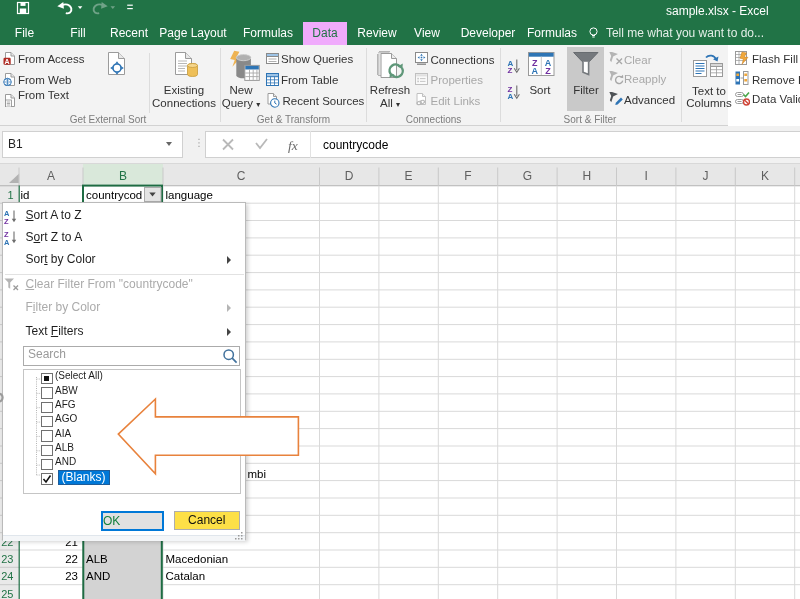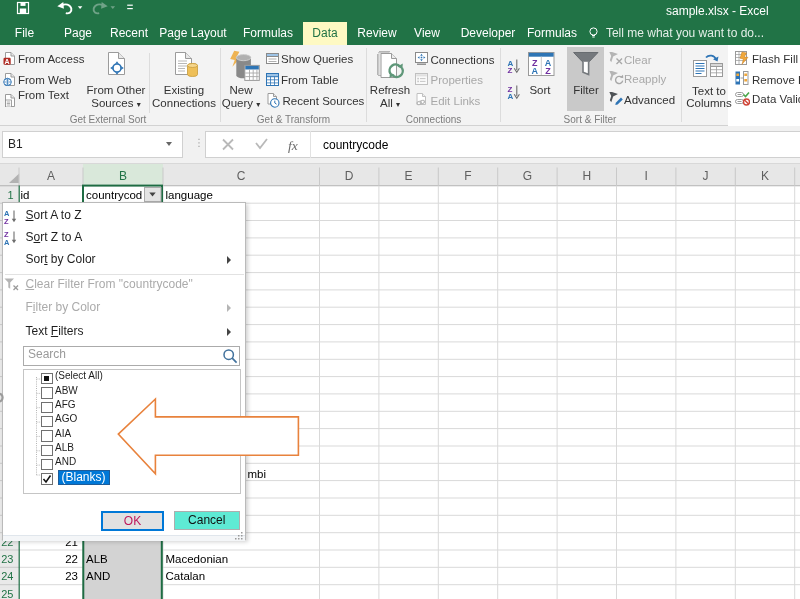--- a/index.html
+++ b/index.html
@@ -2,21 +2,21 @@
 <html><head>
 <meta charset="utf-8">
 <style>
 *{margin:0;padding:0;box-sizing:border-box}
 html,body{width:800px;height:599px;overflow:hidden}
 body{position:relative;font-family:"Liberation Sans",sans-serif;background:#fff;-webkit-font-smoothing:antialiased}
 .a{position:absolute}
 .title{left:0;top:0;width:800px;height:22px;background:#217346}
 .tabs{left:0;top:22px;width:800px;height:23px;background:#217346}
 .tab{position:absolute;top:0;height:23px;color:#fff;font-size:12px;line-height:23px;text-align:center;white-space:nowrap}
-.tab.active{background:#fef9c3;color:#217346}
+.tab.active{background:#f0abfc;color:#217346}
 .ribbon{left:0;top:45px;width:728px;height:81px;background:#f3f3f3;border-bottom:1px solid #d2d2d2}
 .rsep{position:absolute;top:3px;width:1px;height:74px;background:#dcdcdc}
 .rlabel{position:absolute;top:69px;font-size:10px;color:#7c7c7c;text-align:center;white-space:nowrap}
 .rsmall{position:absolute;font-size:11.5px;color:#333;white-space:nowrap}
 .rbig{position:absolute;font-size:11.5px;color:#333;text-align:center;line-height:12.5px;white-space:nowrap}
 .gray{color:#a8a8a8}
 .fbar{left:0;top:126px;width:800px;height:38px;background:#f1f1f1;border-bottom:1px solid #d8d8d8}
 .menu{left:2px;top:202px;width:243.5px;height:337.5px;background:#fff;border:1px solid #bababa;box-shadow:2px 2px 4px rgba(0,0,0,.18);z-index:20}
 .mi{position:absolute;left:22.5px;font-size:12px;color:#1e1e1e;white-space:nowrap}
 .mi u{text-decoration:underline}
@@ -43,21 +43,21 @@
 <path d="M 94.5 5.2 l 4.6 0 l -2.3 2.8 z" fill="#6fa287"></path>
 <g stroke="#fff" stroke-width="1.2">
 <path d="M 111.2 4.2 l 5.6 0"></path>
 <path d="M 111.2 7.6 l 5.6 0" fill="none"></path>
 </g>
 </svg>
 <div class="a" style="left:666px;top:3.5px;color:#fff;font-size:12px">sample.xlsx - Excel</div>
 </div>
 <div class="a tabs">
 <div class="tab" style="left:8px;width:33px">File</div>
-<div class="tab" style="left:58px;width:40px">Page</div>
+<div class="tab" style="left:58px;width:40px">Fill</div>
 <div class="tab" style="left:109px;width:40px">Recent</div>
 <div class="tab" style="left:158px;width:70px">Page Layout</div>
 <div class="tab" style="left:238px;width:60px">Formulas</div>
 <div class="tab active" style="left:303px;width:44px">Data</div>
 <div class="tab" style="left:352px;width:50px">Review</div>
 <div class="tab" style="left:408px;width:38px">View</div>
 <div class="tab" style="left:456px;width:64px">Developer</div>
 <div class="tab" style="left:527px;width:50px">Formulas</div>
 <svg class="a" style="left:587px;top:4px" width="13" height="15" viewBox="0 0 13 15">
 <g stroke="#fff" fill="none" stroke-width="1">
@@ -95,21 +95,20 @@
       <rect x="2.5" y="6" width="6" height="7" fill="#fff" stroke="#8a8a8a" stroke-width=".8"></rect>
       <path d="M3.8 8 h3.4 M3.8 9.5 h3.4 M3.8 11 h3.4" stroke="#8a8a8a" stroke-width=".7"></path>
     </svg>
 <div class="rsmall" style="left:18px;top:44px">From Text</div>
 <svg class="a" style="left:105px;top:7px" width="23" height="28" viewBox="0 0 23 28">
       <path d="M3.5 .5 h10 l6 6 v16 h-16 z" fill="#fff" stroke="#9b9b9b"></path>
       <path d="M13.5 .5 v6 h6" fill="#e8e8e8" stroke="#9b9b9b"></path>
       <circle cx="12" cy="16" r="4" fill="none" stroke="#2e74b5" stroke-width="1.6"></circle>
       <path d="M12 9.2 l1.8 2.6 h-3.6 z M12 22.8 l1.8 -2.6 h-3.6 z M5.2 16 l2.6 -1.8 v3.6 z M18.8 16 l-2.6 -1.8 v3.6 z" fill="#2e74b5"></path>
     </svg>
-<div class="rbig" style="left:76px;top:39px;width:80px">From Other<br>Sources <span style="font-size:8px">▾</span></div>
 <svg class="a" style="left:173px;top:7px" width="26" height="28" viewBox="0 0 26 28">
       <path d="M2.5 .5 h10 l6 6 v16 h-16 z" fill="#fff" stroke="#9b9b9b"></path>
       <path d="M12.5 .5 v6 h6" fill="#e8e8e8" stroke="#9b9b9b"></path>
       <path d="M5 9 h9 M5 11.5 h9 M5 14 h9 M5 16.5 h7 M5 19 h7" stroke="#b8b8b8" stroke-width="1"></path>
       <path d="M14.5 13.5 a5 2 0 0 1 10 0 v9 a5 2 0 0 1 -10 0 z" fill="#eebf58" stroke="#c79a3a" stroke-width=".8"></path>
       <ellipse cx="19.5" cy="13.5" rx="5" ry="2" fill="#f6d68c" stroke="#c79a3a" stroke-width=".8"></ellipse>
     </svg>
 <div class="rbig" style="left:144px;top:39px;width:80px">Existing<br>Connections</div>
 <div class="rlabel" style="left:33px;width:150px">Get External Sort</div>
 
@@ -382,22 +381,22 @@
 <div class="cb" style="left:38px;top:241.6px"></div>
 <div class="chkrow" style="left:52px;top:239.1px">ALB</div>
 <div class="cb" style="left:38px;top:255.9px"></div>
 <div class="chkrow" style="left:52px;top:253.4px">AND</div>
 <div class="cb" style="left:38px;top:270.3px">
       <svg width="10" height="10" viewBox="0 0 10 10" style="position:absolute;left:0;top:-0.5px">
         <path d="M1.5 5 l2.5 3 l4.5 -6.5" fill="none" stroke="#111" stroke-width="1.5"></path>
       </svg>
     </div>
 <div class="chkrow" style="left:54.5px;top:267.3px;background:#0078d7;color:#fff;padding:0 3px;font-size:12px;border:1px solid #1e5c99;line-height:13px">(Blanks)</div>
-<div class="a" style="left:98px;top:307.5px;width:63px;height:20px;background:#e1e1e1;border:2px solid #0078d7;font-size:12px;color:#be185d;text-align:center;line-height:16px">OK</div>
-<div class="a" style="left:171px;top:308px;width:65.5px;height:19px;background:#5eead4;border:1px solid #adadad;font-size:12px;color:#111;text-align:center;line-height:17px">Cancel</div>
+<div class="a" style="left:98px;top:307.5px;width:63px;height:20px;background:#e1e1e1;border:2px solid #0078d7;font-size:12px;color:#15803d;line-height:16px">OK</div>
+<div class="a" style="left:171px;top:308px;width:65.5px;height:19px;background:#fde047;border:1px solid #adadad;font-size:12px;color:#111;text-align:center;line-height:17px">Cancel</div>
 <div class="a" style="left:0;top:331.5px;width:241.5px;height:6px;background:#f4f6f8;border-top:1px solid #e0e6ec"></div>
 <svg class="a" style="left:232px;top:328.5px" width="9" height="8" viewBox="0 0 9 8">
       <g fill="#9a9a9a">
         <rect x="6" y="0" width="1.5" height="1.5"></rect>
         <rect x="6" y="3" width="1.5" height="1.5"></rect>
         <rect x="3" y="3" width="1.5" height="1.5"></rect>
         <rect x="6" y="6" width="1.5" height="1.5"></rect>
         <rect x="3" y="6" width="1.5" height="1.5"></rect>
         <rect x="0" y="6" width="1.5" height="1.5"></rect>
       </g>

